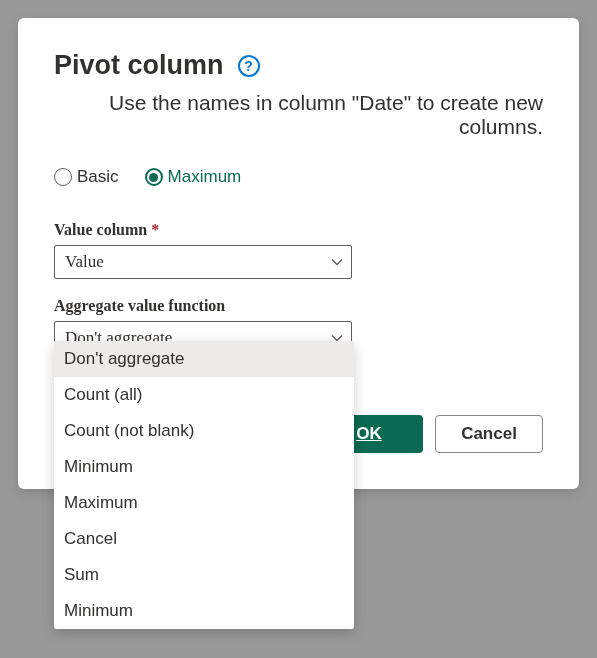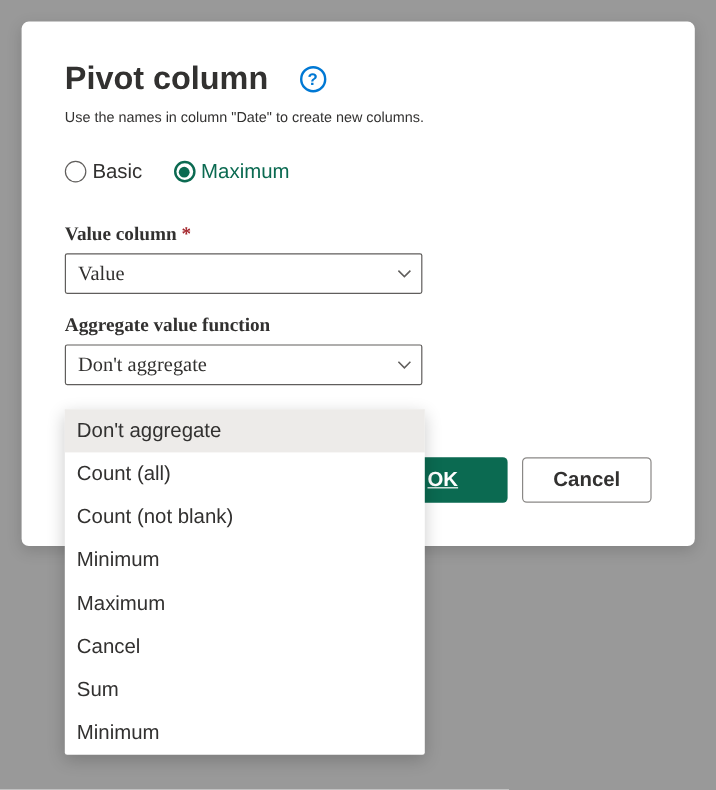--- a/index.html
+++ b/index.html
@@ -21,21 +21,21 @@
       left: 18px;
       right: 18px;
       background: #fff;
       border-radius: 6px;
       padding: 32px 36px 36px 36px;
       box-shadow: 0 4px 12px rgba(0,0,0,0.15);
     }
     .header {
       display: flex;
       align-items: center;
-      gap: 26px;
+      gap: 14px;
       margin-bottom: 10px;
     }
     .title {
       font-size: 27px;
       font-weight: 600;
       color: #323130;
     }
     .help-icon {
       width: 22px;
       height: 22px;
@@ -43,23 +43,24 @@
       border-radius: 50%;
       display: flex;
       align-items: center;
       justify-content: center;
       color: #0078d4;
       font-size: 14px;
       font-weight: 600;
       cursor: pointer;
     }
     .subtitle {
-      font-size: 12px;
+      font-size: 21px;
       color: #323130;
       margin-bottom: 28px;
+      text-align: right;
     }
     .radio-group {
       display: flex;
       gap: 26px;
       margin-bottom: 34px;
     }
     .radio-option {
       display: flex;
       align-items: center;
       gap: 5px;

